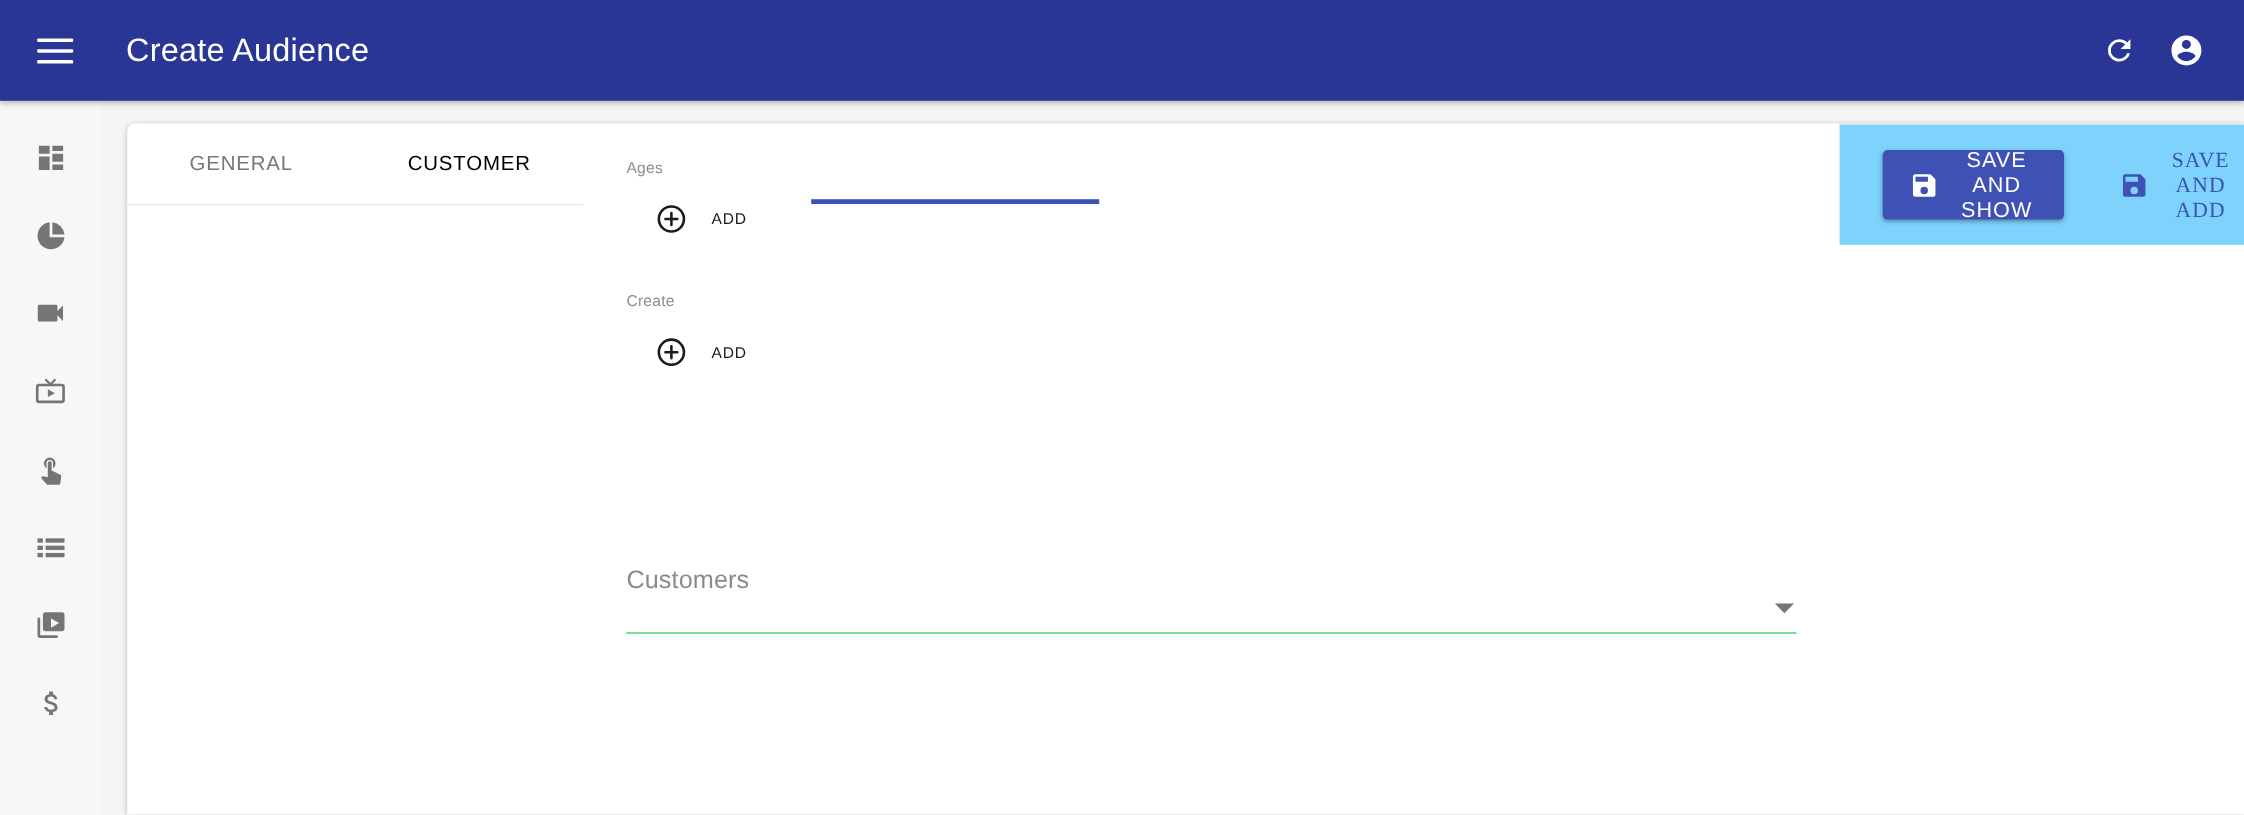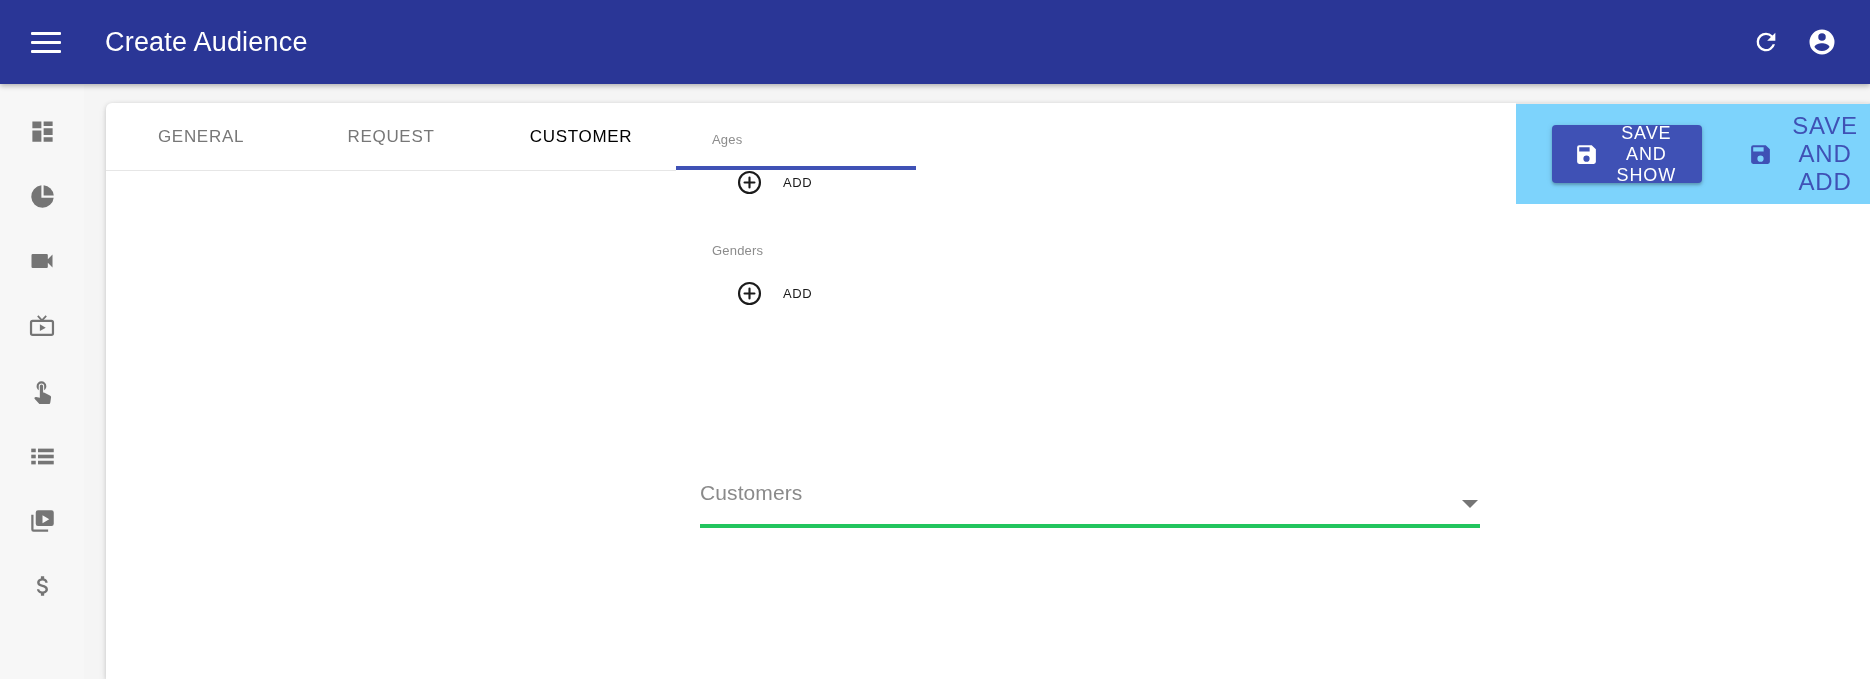--- a/index.html
+++ b/index.html
@@ -100,24 +100,24 @@
     color: #1b1b1b;
   }
   .add-text {
     margin-left: 19px; font-size: 13px; color: #1b1b1b;
     letter-spacing: .6px; text-transform: uppercase;
   }
   .group { margin-bottom: 0; }
   .group.genders { margin-top: 46px; }
 
   .select-wrap {
-    position: absolute; left: 24px; right: 36px; top: 369px;
+    position: absolute; left: 36px; right: 36px; top: 369px;
     height: 56px;
-    border-bottom: 4px solid #22c55e;
-    display: flex; align-items: center; cursor: pointer;
+    border-bottom: 1px solid #22c55e;
+    display: flex; align-items: flex-start; cursor: pointer;
   }
   .select-label {
     font-size: 21px; color: #8a8a8a; padding-bottom: 11px; letter-spacing: .1px;
   }
   .select-arrow {
     position: absolute; right: 2px; bottom: 16px;
     width: 0; height: 0;
     border-left: 8px solid transparent;
     border-right: 8px solid transparent;
     border-top: 8px solid #757575;
@@ -142,21 +142,21 @@
   .btn-raised .lbl {
     margin-left: 18px; font-size: 18px; letter-spacing: .9px; text-transform: uppercase;
   }
   .btn-flat {
     height: 58px; display: flex; align-items: center;
     background: transparent; border: none;
     padding: 0 16px; cursor: pointer; color: #3f51b5;
     font-family: inherit; margin-left: 10px;
   }
   .btn-flat .lbl {
-    margin-left: 19px; font-size: 24px; letter-spacing: .9px; text-transform: uppercase;
+    margin-left: 19px; font-size: 18px; letter-spacing: .9px; text-transform: uppercase; font-family: Liberation Serif, serif;
   }
   svg { display: block; }
 </style>
 </head>
 <body>
 
 <div class="app">
 
   <div class="appbar">
     <div class="menu-btn">
@@ -254,42 +254,41 @@
           <path d="M12.8 10.9c-2.27-.59-3-1.2-3-2.15 0-1.09 1.01-1.85 2.7-1.85 1.78 0 2.44.85 2.5 2.1h2.21c-.07-1.72-1.12-3.3-3.21-3.81V3h-3v2.16c-1.94.42-3.5 1.68-3.5 3.61 0 2.31 1.91 3.46 4.7 4.13 2.5.6 3 1.48 3 2.41 0 .69-.49 1.79-2.7 1.79-2.06 0-2.87-.92-2.98-2.1H7.32c.12 2.19 1.76 3.42 3.68 3.83V21h3v-2.15c1.95-.37 3.5-1.5 3.5-3.55 0-2.84-2.43-3.81-4.7-4.4z"></path>
         </svg>
       </span>
     </div>
   </div>
 
   <div class="card">
 
     <div class="tabs">
       <div class="tab">GENERAL</div>
-      <div class="tab">REQUEST</div>
       <div class="tab active">CUSTOMER</div>
       <div class="tab-indicator"></div>
     </div>
 
     <div class="body">
 
       <div class="group">
         <div class="field-label">Ages</div>
         <div class="add-row">
           <span class="add-icon">
             <svg width="27" height="27" viewBox="0 0 24 24" fill="none" stroke="#1b1b1b" stroke-width="1.9">
               <circle cx="12" cy="12" r="9.3"></circle>
               <path d="M12 7.6v8.8M7.6 12h8.8" stroke-linecap="round"></path>
             </svg>
           </span>
           <span class="add-text">ADD</span>
         </div>
       </div>
 
       <div class="group genders">
-        <div class="field-label">Genders</div>
+        <div class="field-label">Create</div>
         <div class="add-row">
           <span class="add-icon">
             <svg width="27" height="27" viewBox="0 0 24 24" fill="none" stroke="#1b1b1b" stroke-width="1.9">
               <circle cx="12" cy="12" r="9.3"></circle>
               <path d="M12 7.6v8.8M7.6 12h8.8" stroke-linecap="round"></path>
             </svg>
           </span>
           <span class="add-text">ADD</span>
         </div>
       </div>

